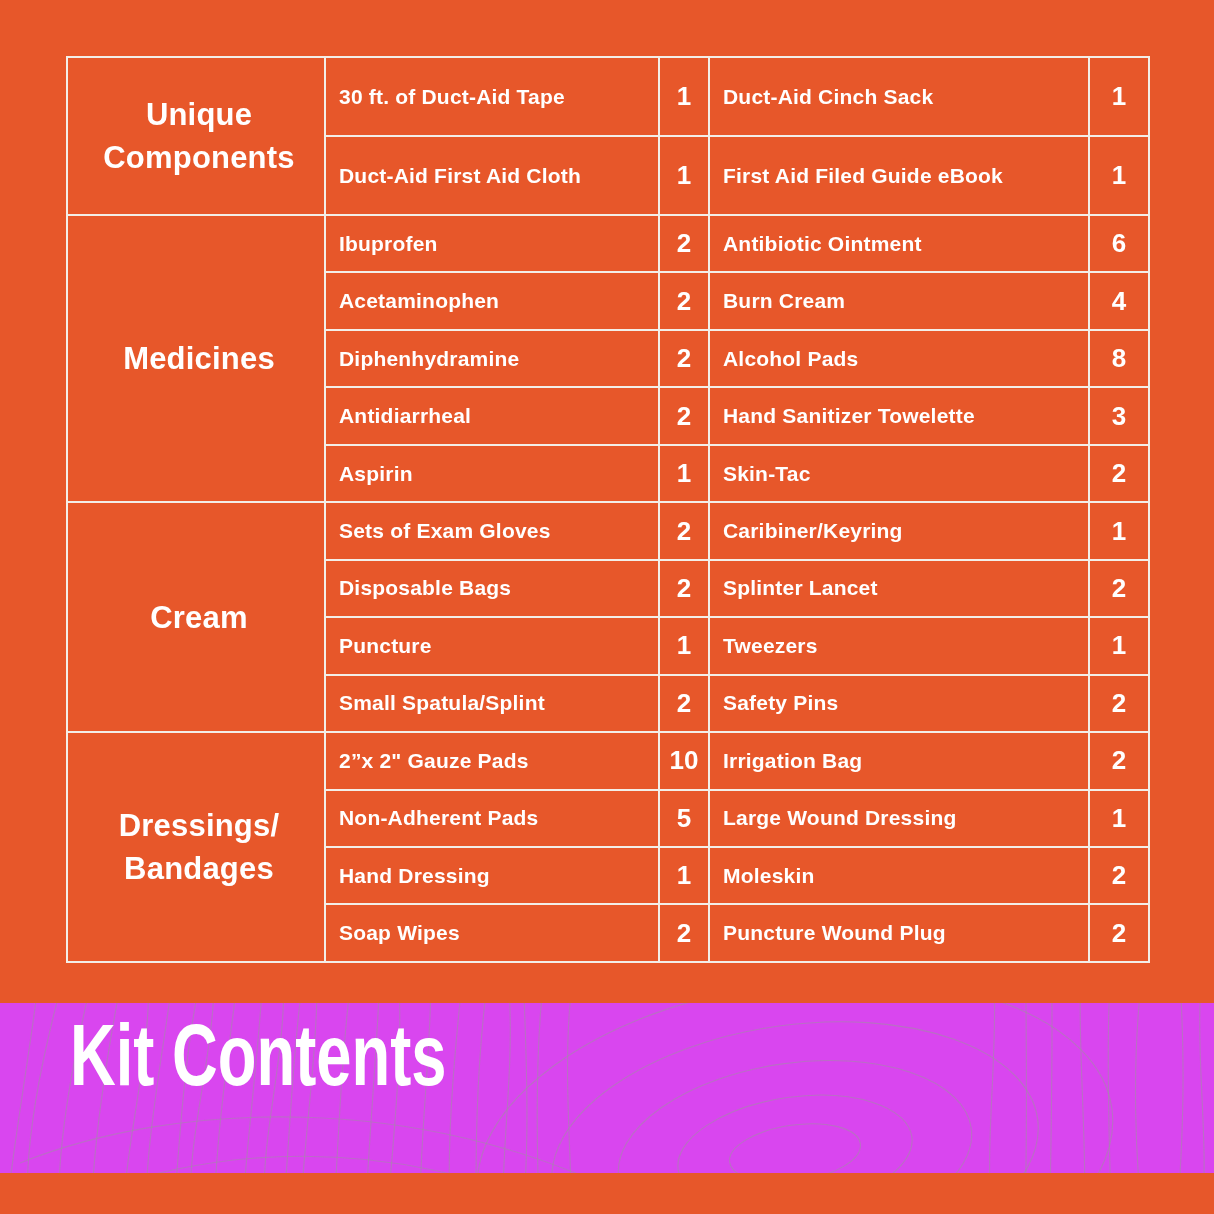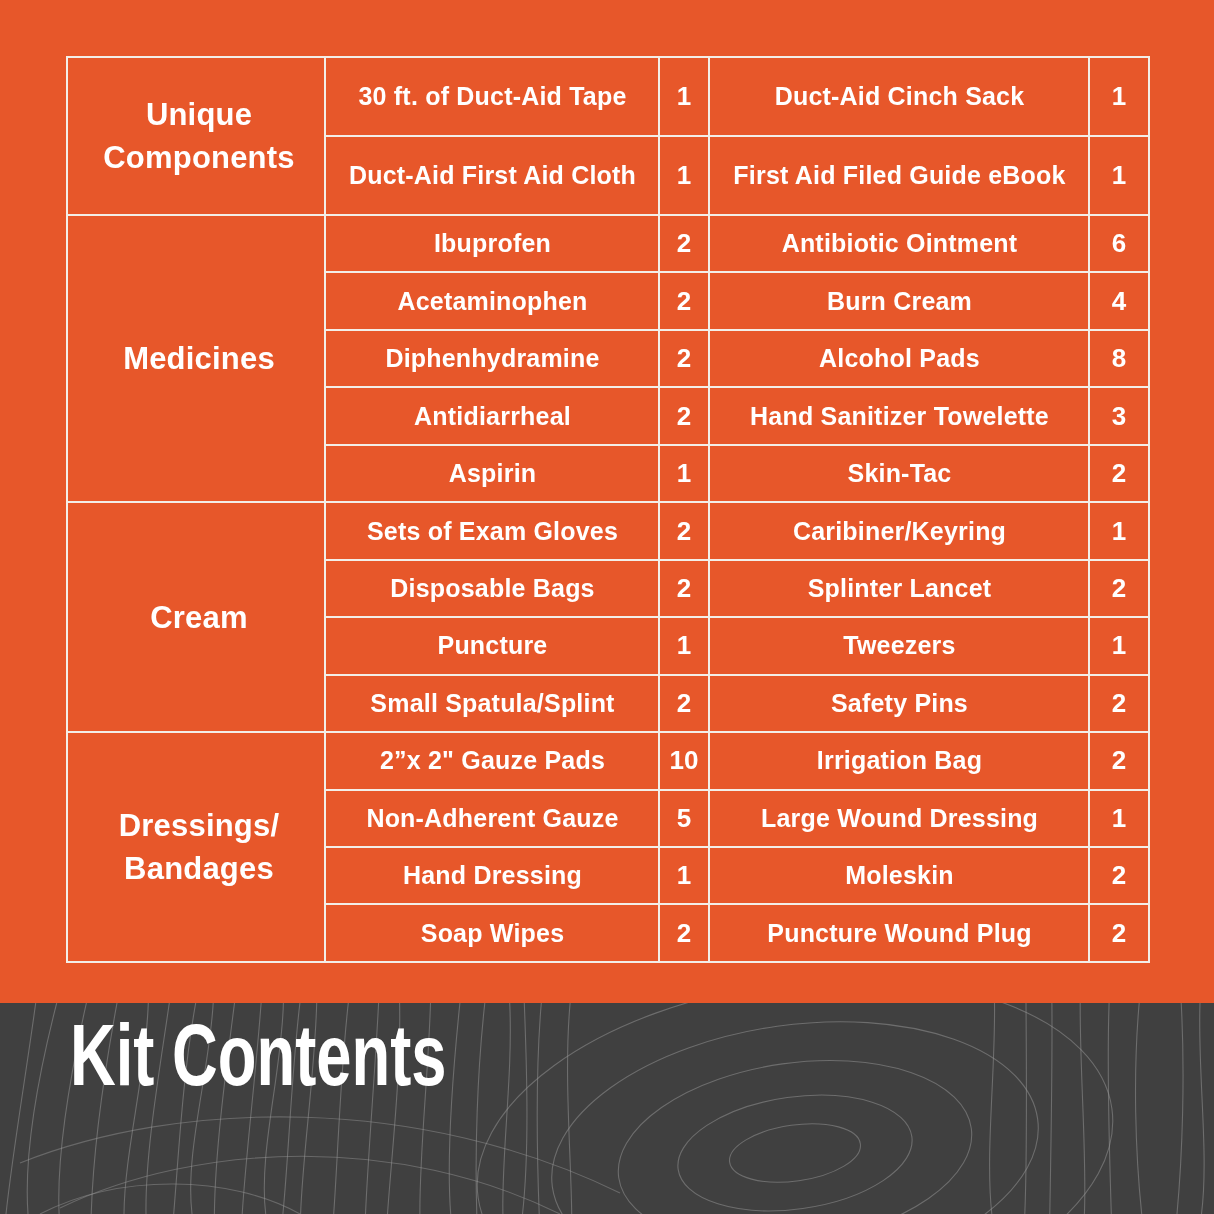--- a/index.html
+++ b/index.html
@@ -19,29 +19,29 @@
   table.kit td{
     border:2.5px solid #F3EEE8;
     color:#FFFFFF;font-weight:bold;
     vertical-align:middle;
   }
   td.cat{
     text-align:center;font-size:31px;line-height:1.4;
     white-space:pre-line;letter-spacing:.2px;padding-left:7px;
   }
   td.item{
-    font-size:25px;padding:0 12px 0 13px;
-    white-space:nowrap;overflow:hidden;letter-spacing:.2px;text-align:center;
+    font-size:21px;padding:0 12px 0 13px;
+    white-space:nowrap;overflow:hidden;letter-spacing:.2px;
   }
   td.qty{text-align:center;font-size:26px;padding:0;}
 
   
   .footer{
-    position:absolute;left:0;top:1003px;width:1214px;height:211px;
-    background:#404040;overflow:hidden;
+    position:absolute;left:0;top:1003px;width:1214px;height:170px;
+    background:#d946ef;overflow:hidden;
   }
   .footer svg.topo{position:absolute;left:0;top:0;}
   .footer h1{
     position:absolute;left:70px;top:1px;margin:0;
     font-size:88px;font-weight:bold;color:#FFFFFF;line-height:1.15;
   }
   .footer p{
     position:absolute;left:72px;top:116px;margin:0;
     font-size:38px;font-weight:normal;color:#F5F5F5;line-height:1.1;
   }
@@ -134,21 +134,21 @@
         </tr>
         <tr>
           <td rowspan="4" class="cat">Dressings/
 Bandages</td>
           <td class="item">2”x 2" Gauze Pads</td>
           <td class="qty">10</td>
           <td class="item">Irrigation Bag</td>
           <td class="qty">2</td>
         </tr>
         <tr>
-          <td class="item">Non-Adherent Gauze</td>
+          <td class="item">Non-Adherent Pads</td>
           <td class="qty">5</td>
           <td class="item">Large Wound Dressing</td>
           <td class="qty">1</td>
         </tr>
         <tr>
           <td class="item">Hand Dressing</td>
           <td class="qty">1</td>
           <td class="item">Moleskin</td>
           <td class="qty">2</td>
         </tr>

